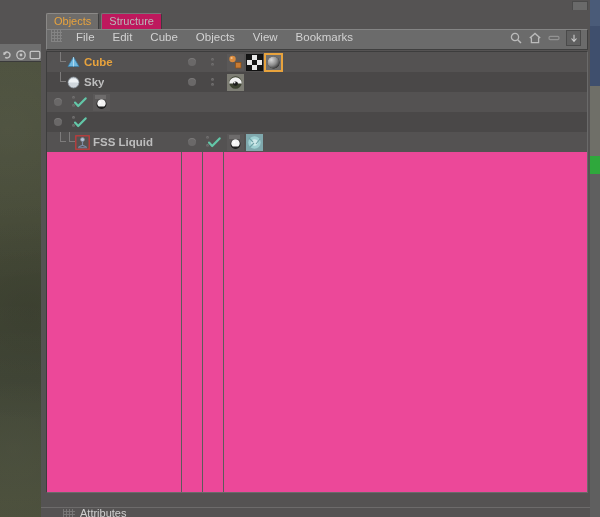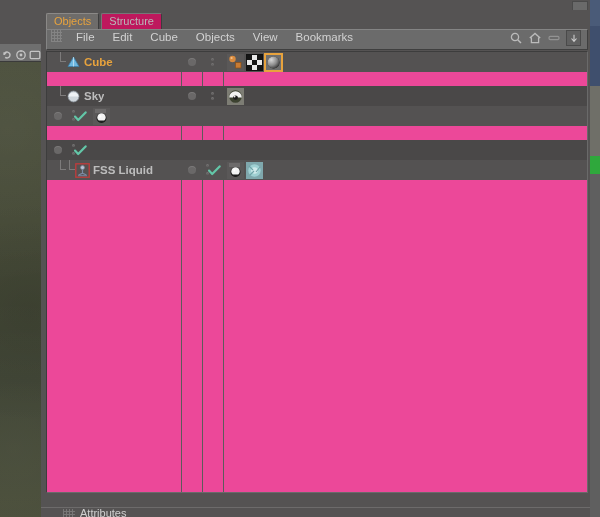--- a/index.html
+++ b/index.html
@@ -147,21 +147,21 @@
   .col-sep.b { left: 155px; }
   .col-sep.c { left: 176px; }
 
   .rows { position:absolute; left:0; top:0; right:0; }
   .row {
     position:relative;
     height: 20px;
     display:flex; align-items:center;
     background: #545252;
   }
-  .row.alt { background: #4a4848; margin-top: 14px; }
+  .row.alt { background: #4a4848; }
 
   .tree-cell {
     position:relative;
     width: 134px; height:20px;
     display:flex; align-items:center;
     box-sizing:border-box;
     overflow:hidden;
     flex: 0 0 134px;
   }
 

